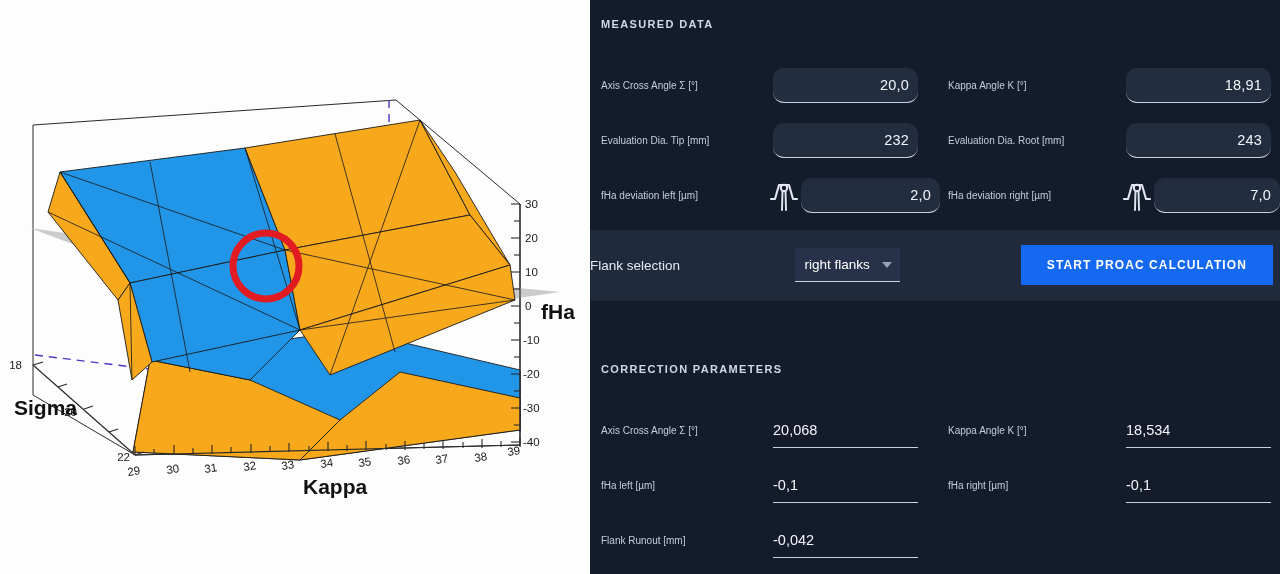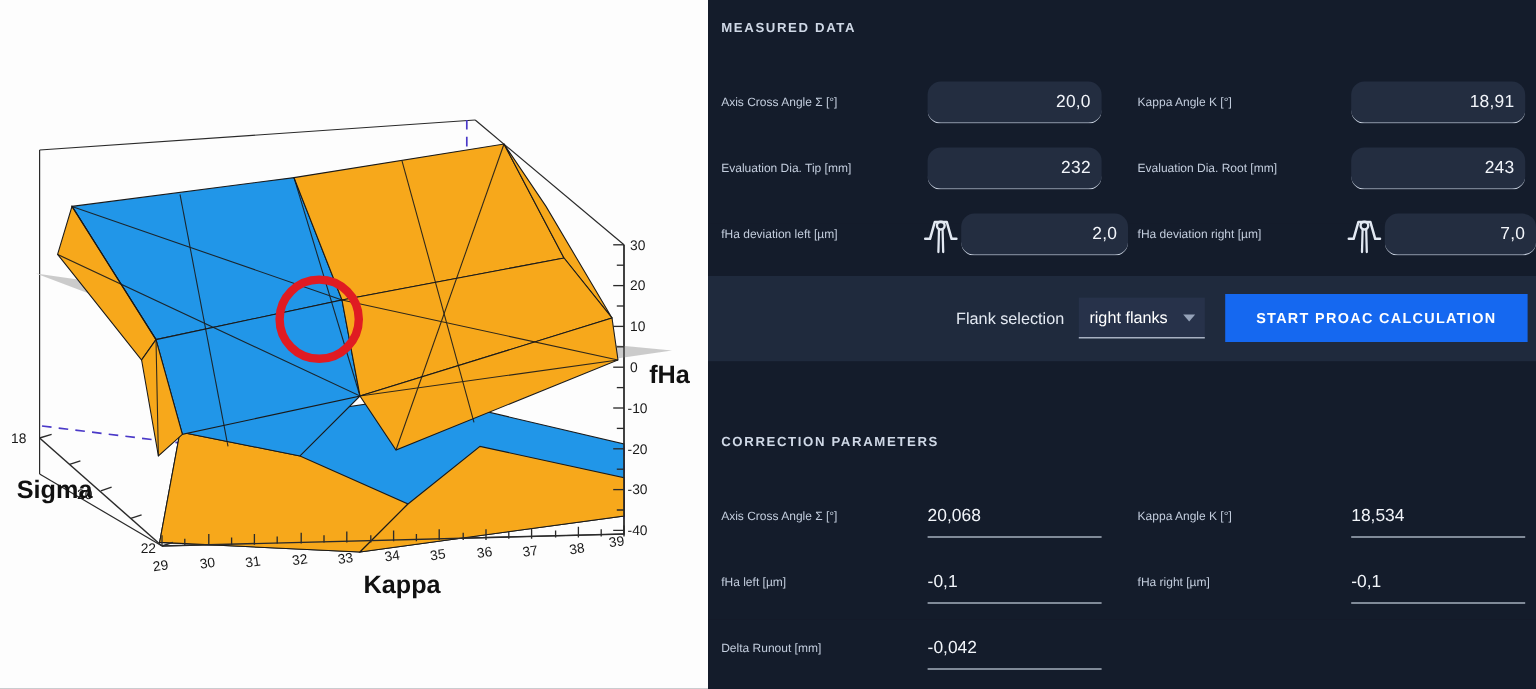--- a/index.html
+++ b/index.html
@@ -153,21 +153,21 @@
   .input-flat .value {
     font-size: 14.5px;
     color: #f2f5fa;
   }
   .input-flat.blank { border-bottom: none; }
 
   
   .actionbar-inner {
     display: flex;
     align-items: center;
-    justify-content: flex-end;
+    justify-content: space-between;
     height: 100%;
     padding-right: 7px;
     gap: 0;
   }
   .flank-select-label {
     font-size: 13.5px;
     color: #e4eaf3;
     margin-right: 12px;
   }
   .select {
@@ -484,21 +484,21 @@
           <div class="cell right-col">
             <span class="field-label">fHa right [µm]</span>
             <div class="input-flat">
               <span class="value">-0,1</span>
             </div>
           </div>
         </div>
 
         <div class="row">
           <div class="cell">
-            <span class="field-label">Delta Runout [mm]</span>
+            <span class="field-label">Flank Runout [mm]</span>
             <div class="input-flat">
               <span class="value">-0,042</span>
             </div>
           </div>
           <div class="cell right-col">
             <span class="field-label"></span>
             <div class="input-flat blank">
               <span class="value"></span>
             </div>
           </div>

